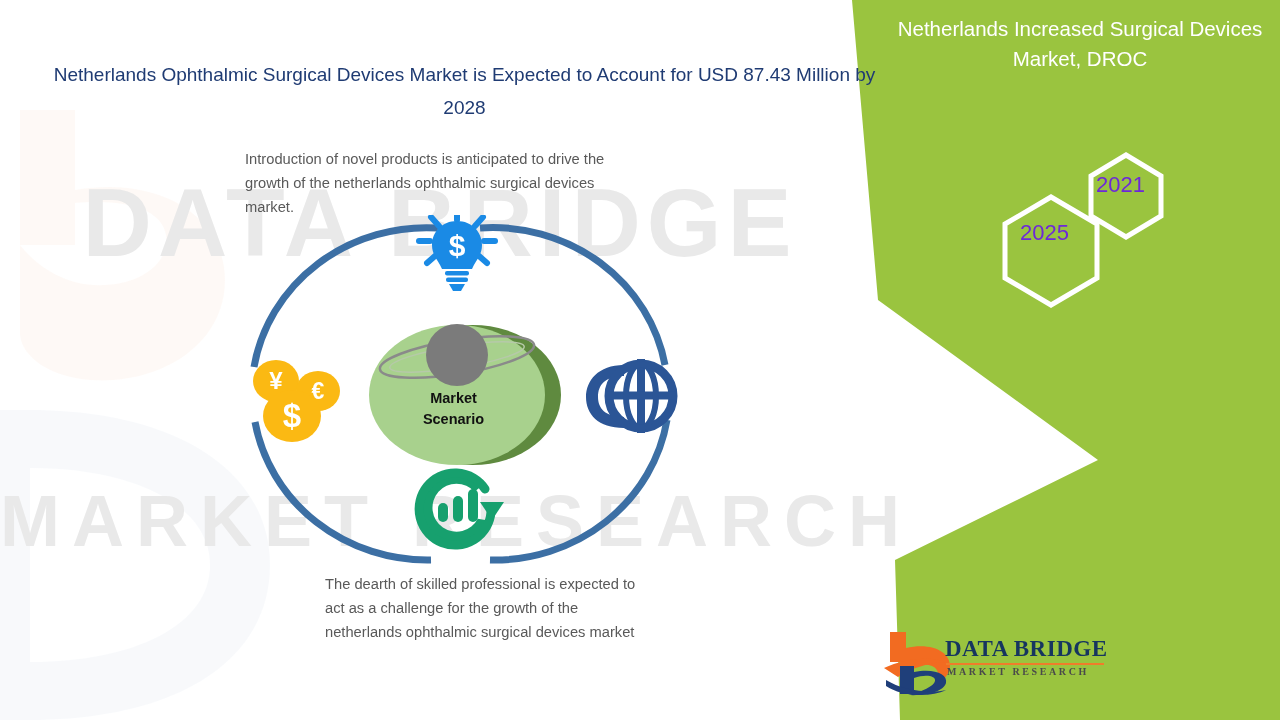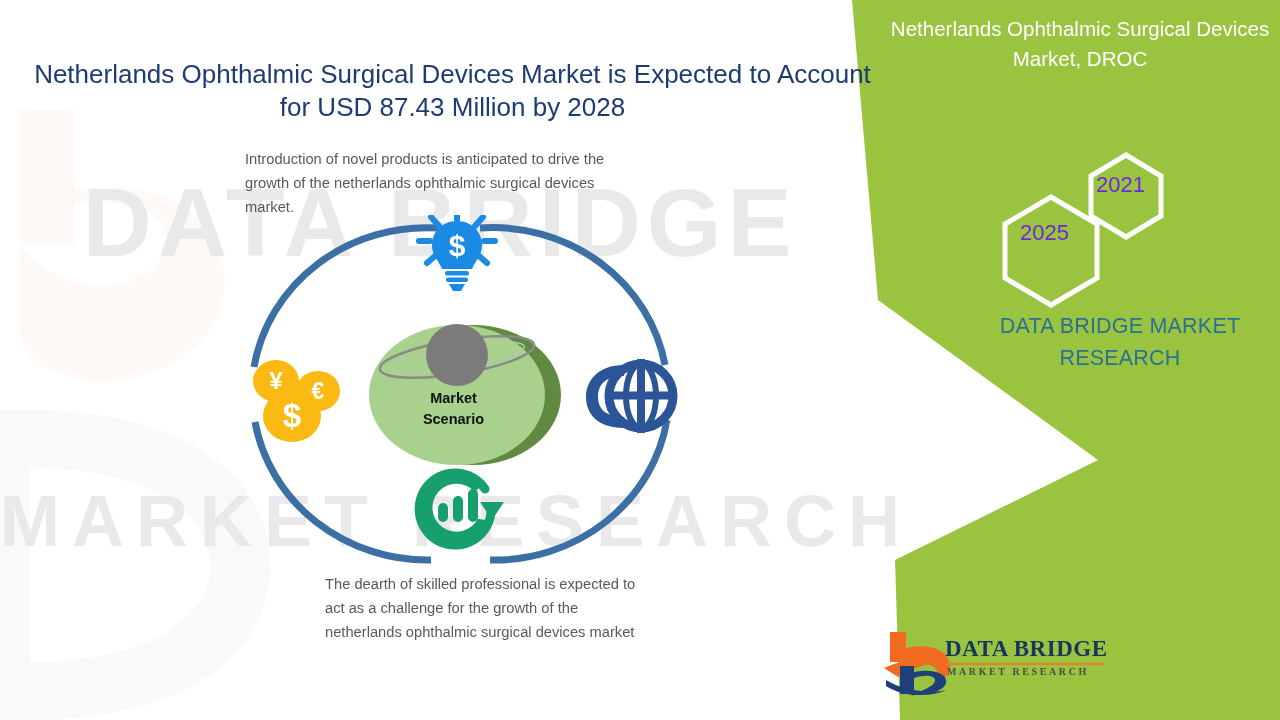--- a/index.html
+++ b/index.html
@@ -59,26 +59,26 @@
   .green-panel {
     position: absolute;
     left: 0; top: 0;
     width: 1280px; height: 720px;
     pointer-events: none;
   }
 
   
   .headline {
     position: absolute;
-    left: 30px;
+    left: 42px;
     top: 58px;
     width: 845px;
     text-align: center;
     color: #1f3b73;
-    font-size: 26px;
+    font-size: 19px;
     line-height: 33px;
     font-weight: 400;
   }
 
   
   .diagram {
     position: absolute;
     left: 235px;
     top: 215px;
     width: 450px;
@@ -289,22 +289,21 @@
   </svg>
 
   <div class="center-label">
     <div>Market</div>
     <div>Scenario</div>
   </div>
 
   <div class="callout top">Introduction of novel products is anticipated to drive the growth of the netherlands ophthalmic surgical devices market.</div>
   <div class="callout bottom">The dearth of skilled professional is expected to act as a challenge for the growth of the netherlands ophthalmic surgical devices market</div>
 
-  <div class="panel-title">Netherlands Ophthalmic Surgical Devices Market, DROC</div>
-  <div class="panel-brand">DATA BRIDGE MARKET RESEARCH</div>
+  <div class="panel-title">Netherlands Increased Surgical Devices Market, DROC</div>
 
   <div class="logo-wrap">
     <svg width="230" height="72" viewBox="0 0 230 72">
       <path d="M10 4 L26 4 L26 34 L10 34 Z" fill="#f26b21"></path>
       <path d="M26 20 C52 14 70 24 70 38 C70 46 64 52 56 55 C60 49 59 41 52 38 C44 35 33 38 26 44 Z" fill="#f26b21"></path>
       <path d="M4 40 C24 30 52 28 66 34 C52 34 30 40 18 49 Z" fill="#f26b21"></path>
       <path d="M20 38 L34 38 L34 66 L20 66 Z" fill="#1f3f7a"></path>
       <path d="M34 44 C54 40 68 46 66 55 C64 63 48 68 28 67 C42 64 54 58 55 53 C56 48 46 46 34 50 Z" fill="#1f3f7a"></path>
       <path d="M6 52 C22 62 48 66 66 62 C50 70 20 68 6 58 Z" fill="#1f3f7a"></path>
     </svg>

